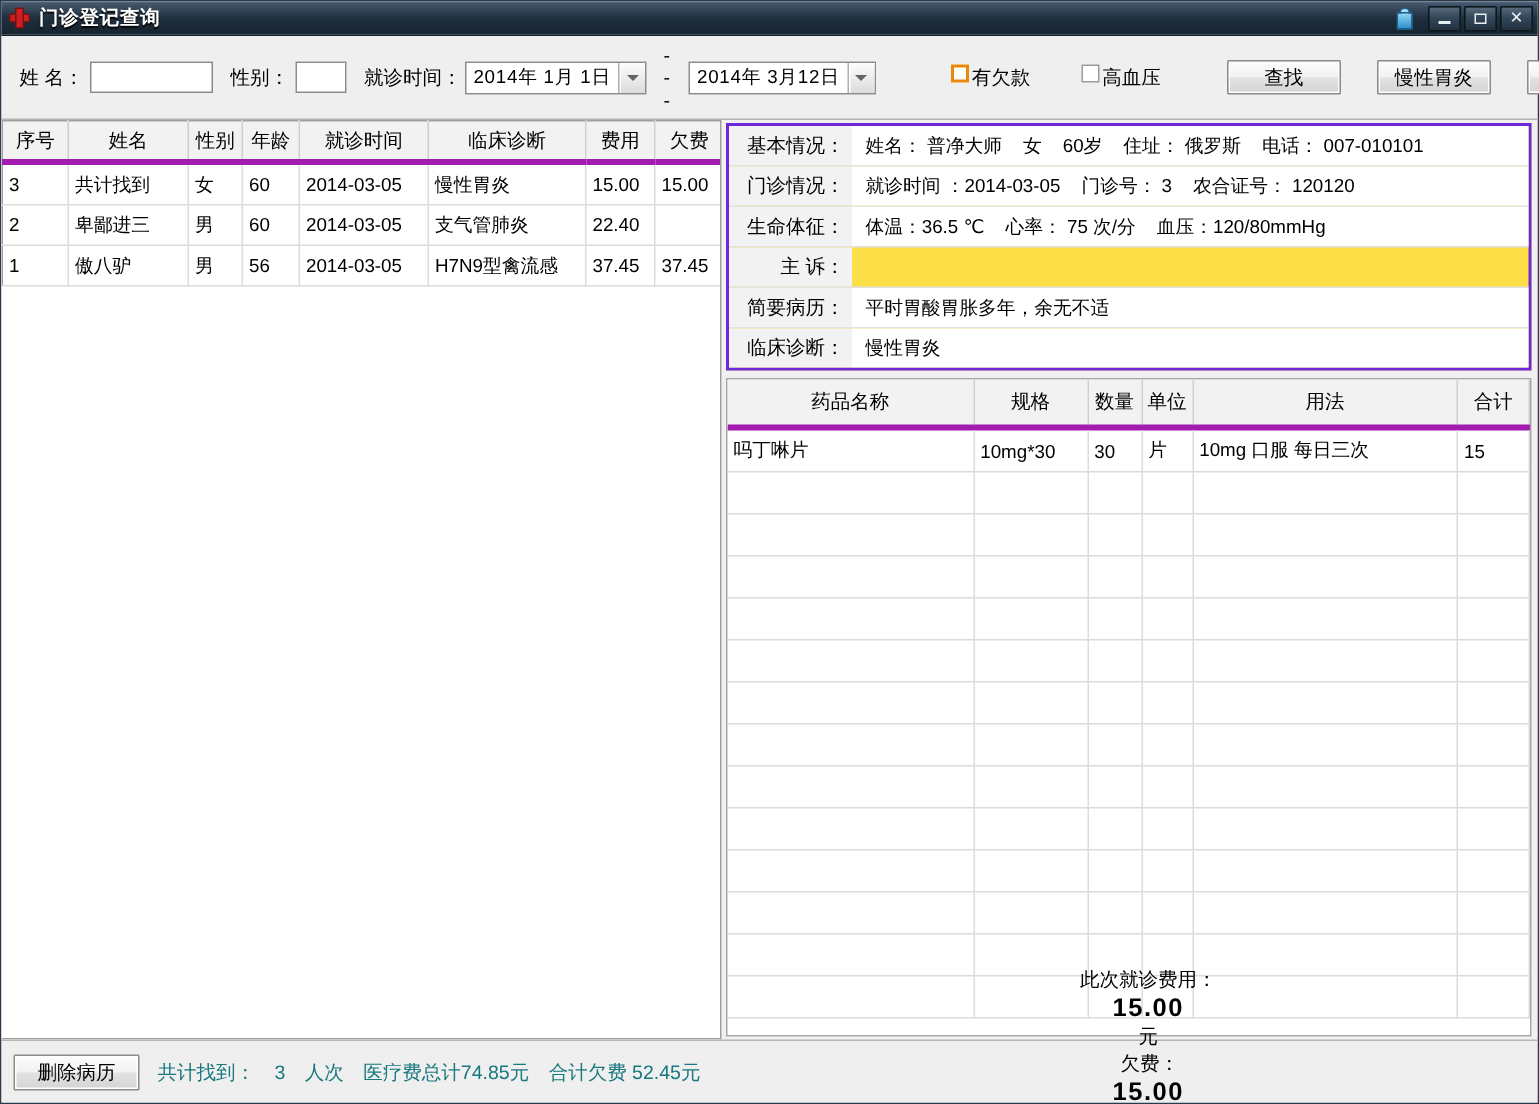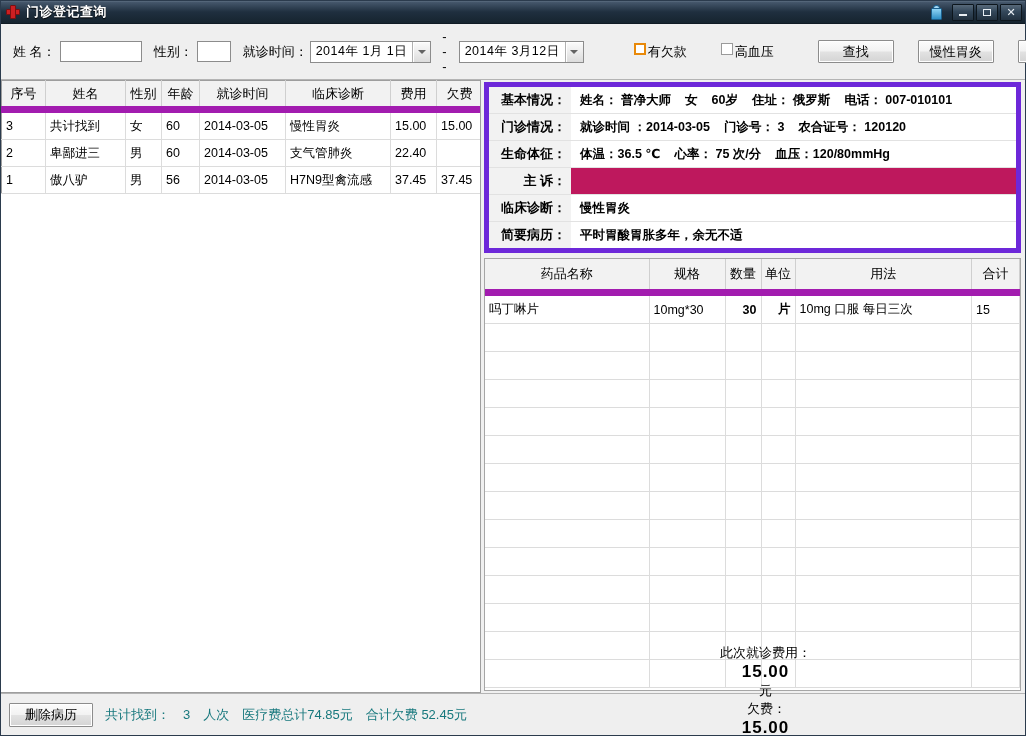--- a/index.html
+++ b/index.html
@@ -151,41 +151,40 @@
     flex:1 1 auto;
     display:flex;flex-direction:column;
     padding:2px 4px 2px 3px;
     box-sizing:border-box;
     overflow:hidden;
   }
   table{border-collapse:collapse;width:100%;table-layout:fixed;}
   .grid th{
     background:#f2f2f2;
     border-right:1px solid #cfcfcf;
-    border-bottom:7px solid #a21caf;
+    border-bottom:4px solid #a21caf;
     font-weight:normal;font-size:13px;color:#000;
     height:25px;padding:0 2px;text-align:center;
   }
   .grid td{
     border-right:1px solid #dcdcdc;
     border-bottom:1px solid #dcdcdc;
     height:26px;font-size:12.5px;color:#000;
     padding:0 4px;background:#fff;
     overflow:hidden;white-space:nowrap;
   }
-  .grid td.ctr{text-align:right;font-weight:bold;}
+  .grid td.ctr{text-align:left;}
   .left-grid{border-top:1px solid #9e9e9e;border-left:1px solid #9e9e9e;}
 
   
   .info{
-    border:5px solid #6d28d9;
-    background:#be185d;
+    border:2px solid #6d28d9;
+    background:#fde047;
     flex:0 0 auto;
     margin-bottom:5px;
-    font-weight:bold;
   }
   .info-row{display:flex;border-bottom:1px solid #e2e2e2;height:26px;align-items:stretch;}
   .info-row:last-child{border-bottom:0;}
   .info-lbl{
     width:82px;flex:0 0 82px;
     background:#f2f2f2;
     display:flex;align-items:center;justify-content:flex-end;
     padding-right:5px;box-sizing:border-box;
     font-size:13px;color:#000;white-space:nowrap;
   }
@@ -368,26 +367,26 @@
           <div class="info-val">
             <span class="seg">体温：36.5 ℃</span>
             <span class="seg">心率： 75 次/分</span>
             <span class="seg">血压：120/80mmHg</span>
           </div>
         </div>
         <div class="info-row">
           <div class="info-lbl">主  诉：</div>
         </div>
         <div class="info-row">
+          <div class="info-lbl">简要病历：</div>
+          <div class="info-val">平时胃酸胃胀多年，余无不适</div>
+        </div>
+        <div class="info-row">
           <div class="info-lbl">临床诊断：</div>
           <div class="info-val">慢性胃炎</div>
-        </div>
-        <div class="info-row">
-          <div class="info-lbl">简要病历：</div>
-          <div class="info-val">平时胃酸胃胀多年，余无不适</div>
         </div>
       </div>
 
       <div class="drug-pane">
         <table class="grid">
           <colgroup>
             <col style="width:164px">
               <col style="width:76px">
               <col style="width:36px">
               <col style="width:34px">

